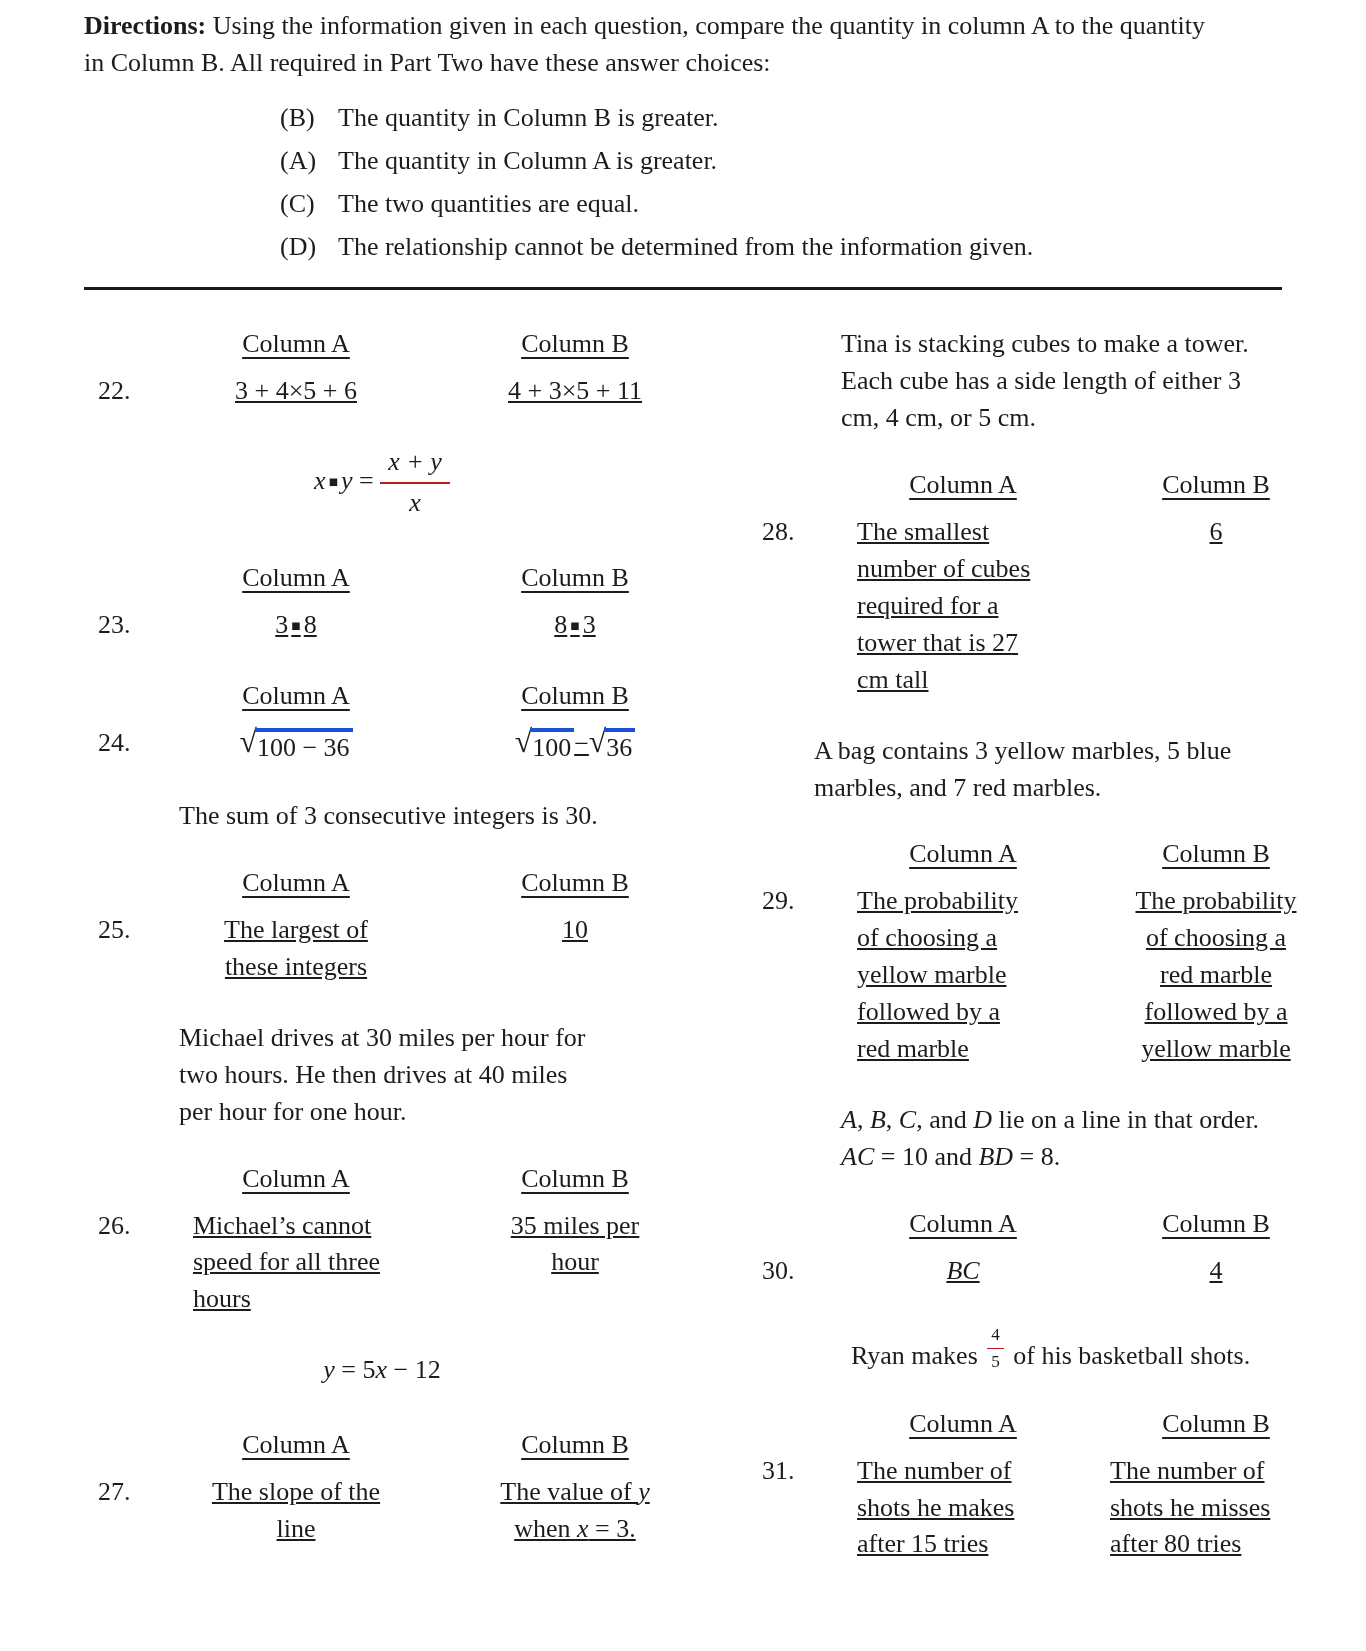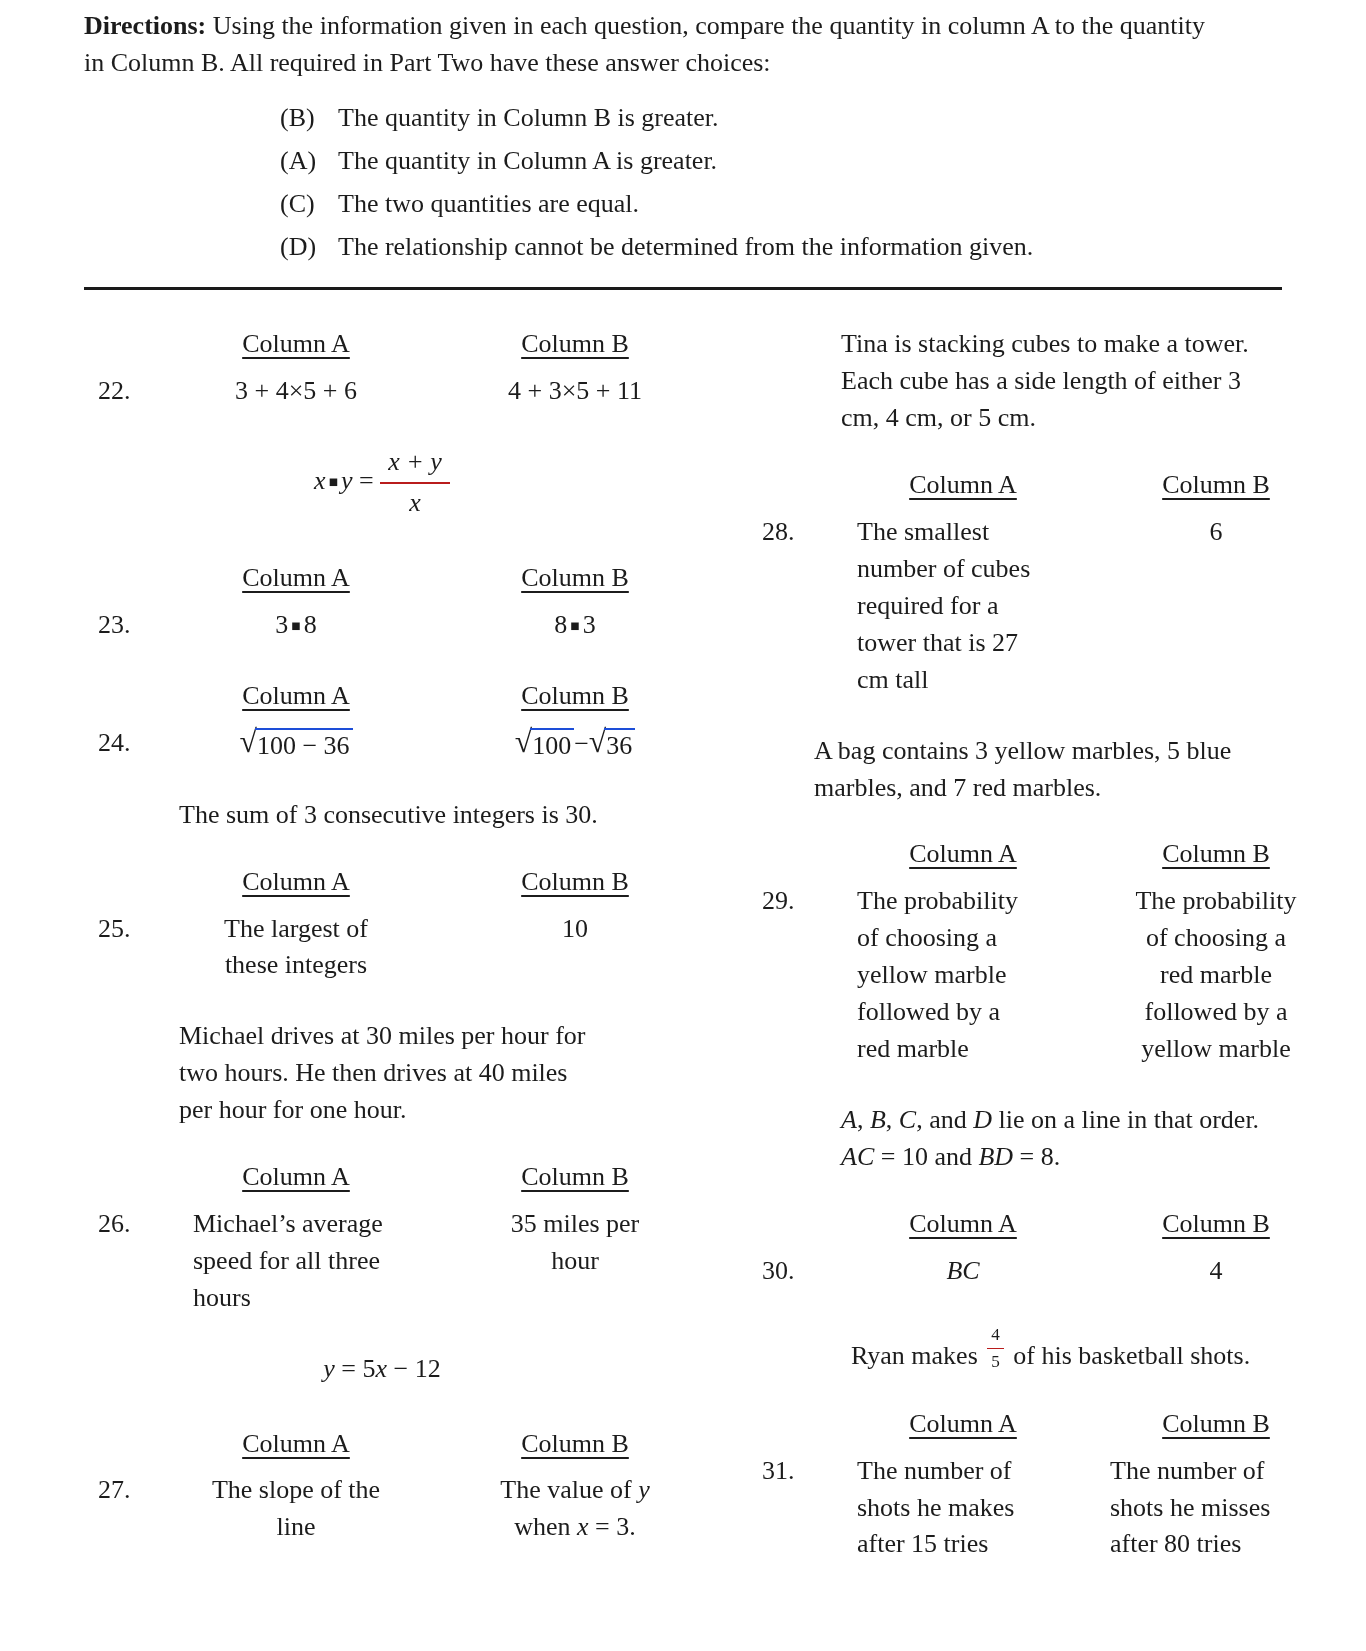--- a/index.html
+++ b/index.html
@@ -19,42 +19,42 @@
   hr.rule { border: none; border-top: 3px solid #1a1a1a; margin: 22px 84px 0; }
   .two-col { display: flex; align-items: stretch; margin: 36px 0 0 84px; width: 1198px; }
   .lcol { width: 596px; }
   .vdiv { width: 3px; background: #1a1a1a; }
   .rcol { width: 599px; margin-left: 26px; }
   .qgrid { display: grid; column-gap: 21px; align-items: start; }
   .lcol .qgrid { grid-template-columns: 48px 258px 258px; padding-left: 14px; }
   .rcol .qgrid { grid-template-columns: 64px 232px 232px; padding-left: 56px; }
   .hdr { margin-bottom: 10px; }
   .col-hdr { justify-self: center; text-decoration: underline; text-underline-offset: 5px; text-decoration-thickness: 1.5px; }
-  .cell { white-space: pre-line; }
+  .cell { white-space: pre-line; text-decoration: underline; }
   .tc { text-align: center; }
   .tl { text-align: left; }
   .lcol .tl { padding-left: 26px; }
   .rcol .tl { padding-left: 10px; }
   .qblock { margin-bottom: 34px; }
   .intro { white-space: pre-line; margin-bottom: 30px; }
   .lcol .intro { margin-left: 95px; }
   .rcol .intro { margin-left: 135px; }
   .rcol .intro.bag { margin-left: 108px; }
   .rcol .intro.ryan { margin-left: 145px; white-space: nowrap; }
   .formula { text-align: center; margin: 30px 0 38px; }
   .it { font-style: italic; }
   .sq { font-size: 0.6em; vertical-align: 0.12em; padding: 0 3px; }
   .frac { display: inline-block; vertical-align: middle; text-align: center; }
   .frac .fn { display: block; border-bottom: 2px solid #b91c1c; padding: 0 8px 1px; }
   .frac .fd { display: block; padding-top: 1px; }
   .frac.small { font-size: 0.66em; vertical-align: -0.12em; margin: 0 3px; }
   .frac.small .fn { border-bottom-width: 1.5px; padding: 0 4px 0; }
   .sqrt { display: inline-flex; align-items: flex-start; white-space: nowrap; }
   .rsign { font-size: 1.22em; line-height: 1.05; }
-  .rad { border-top: 2px solid #1d4ed8; margin-top: 3px; margin-left: -2px; padding: 0 3px 0 2px; line-height: 1.25; }
+  .rad { border-top: 4px solid #1d4ed8; margin-top: 3px; margin-left: -2px; padding: 0 3px 0 2px; line-height: 1.25; }
 </style>
 </head>
 <body>
 
 <div class="directions">
   <p class="dir"><b>Directions:</b><span> Using the information given in each question, compare the quantity in column A to the quantity
 in Column B. All required in Part Two have these answer choices:</span></p>
   <div class="choices">
     <div class="choice"><span class="choice-letter">(B)</span><span>The quantity in Column B is greater.</span></div>
     <div class="choice"><span class="choice-letter">(A)</span><span>The quantity in Column A is greater.</span></div>
@@ -140,21 +140,21 @@
 per hour for one hour.</div>
 
     <div class="qblock">
       <div class="qgrid hdr">
           <span></span>
           <span class="col-hdr">Column A</span>
           <span class="col-hdr">Column B</span>
         </div>
       <div class="qgrid">
         <span>26.</span>
-        <div class="cell tl">Michael’s average
+        <div class="cell tl">Michael’s cannot
 speed for all three
 hours</div>
         <div class="cell tc">35 miles per
 hour</div>
       </div>
     </div>
 
     <div class="formula"><span class="it">y</span><span> = 5</span><span class="it">x</span><span> − 12</span></div>
 
     <div class="qblock">

